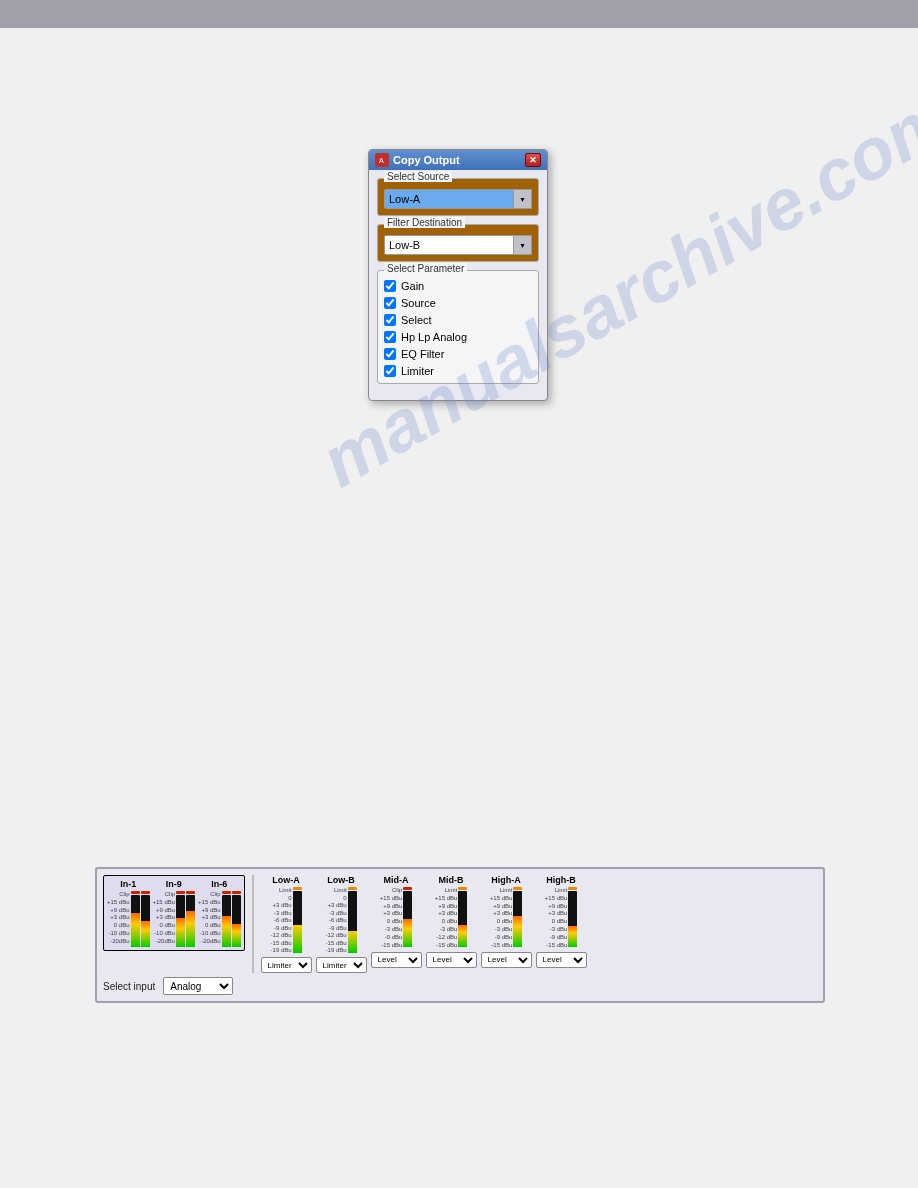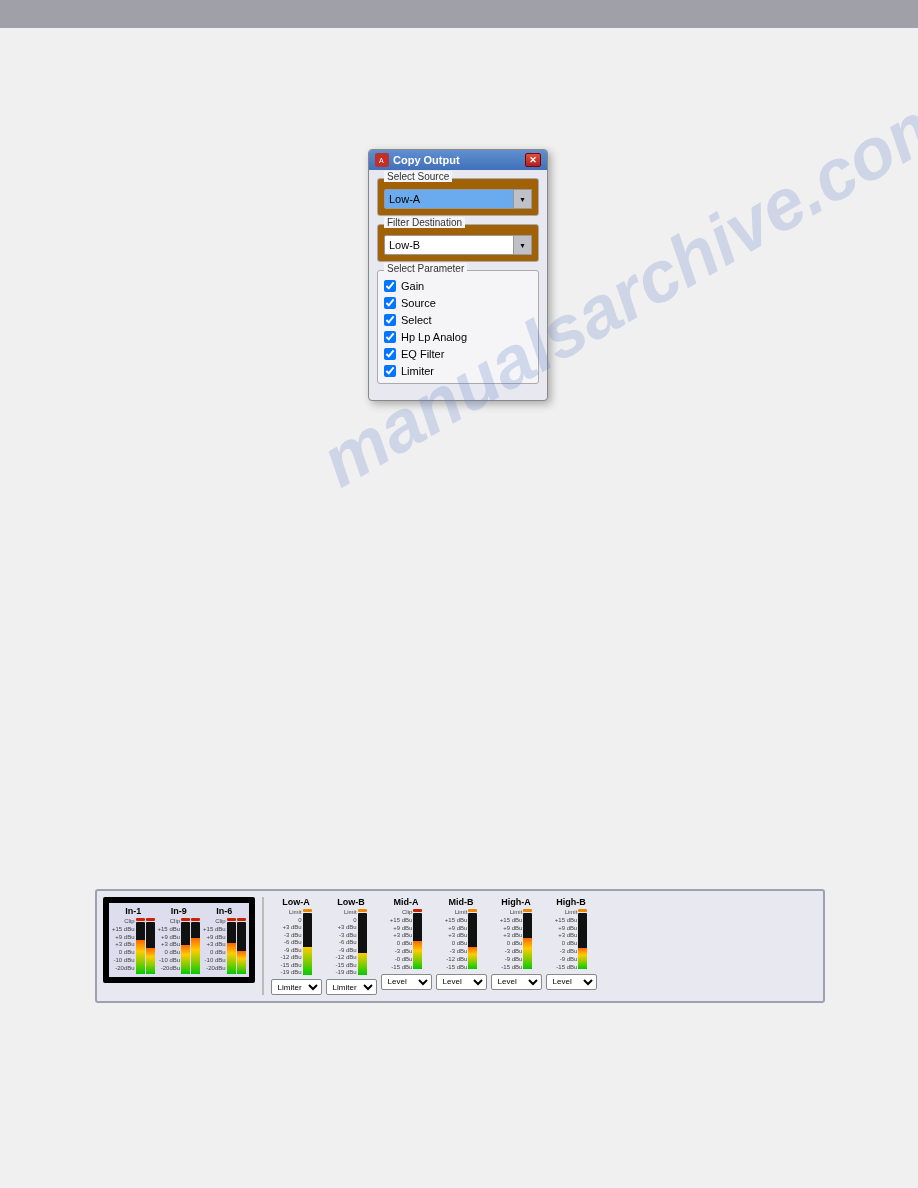--- a/index.html
+++ b/index.html
@@ -392,21 +392,21 @@
           <label for="chk-limiter">Limiter</label>
         </div>
       </div>
 
     </div>
   </div>
 
   <div class="bottom-panel">
     <div class="meters-row">
 
-      <div style="display:flex; gap:3px; border:6px solid #000000; border-radius:2px; padding:3px; background:#dde;">
+      <div style="display:flex; gap:3px; border:1px solid #000000; border-radius:2px; padding:3px; background:#dde;">
 
         <div class="output-section">
           <div class="channel-label">In-1</div>
           <div style="display:flex; gap:1px;">
             <div style="font-size:6px; color:#444; line-height:1.3; text-align:right;">
               <div>Clip</div>
                 <div>+15 dBu</div>
                 <div>+9 dBu</div>
                 <div>+3 dBu</div>
                 <div>0 dBu</div>
@@ -644,15 +644,23 @@
         </div>
         <div style="margin-top:2px;">
           <select class="small-dropdown" style="font-size:8px; height:16px;">
             <option>Level</option><option>Limiter</option>
           </select>
         </div>
       </div>
 
     </div>
 
+    <div class="bottom-controls-row">
+      <span class="select-input-label">Select input</span>
+      <select class="small-dropdown">
+        <option>Analog</option>
+        <option>Digital</option>
+        <option>AES/EBU</option>
+      </select>
+    </div>
   </div>
 
 </div>
 
 </body></html>

